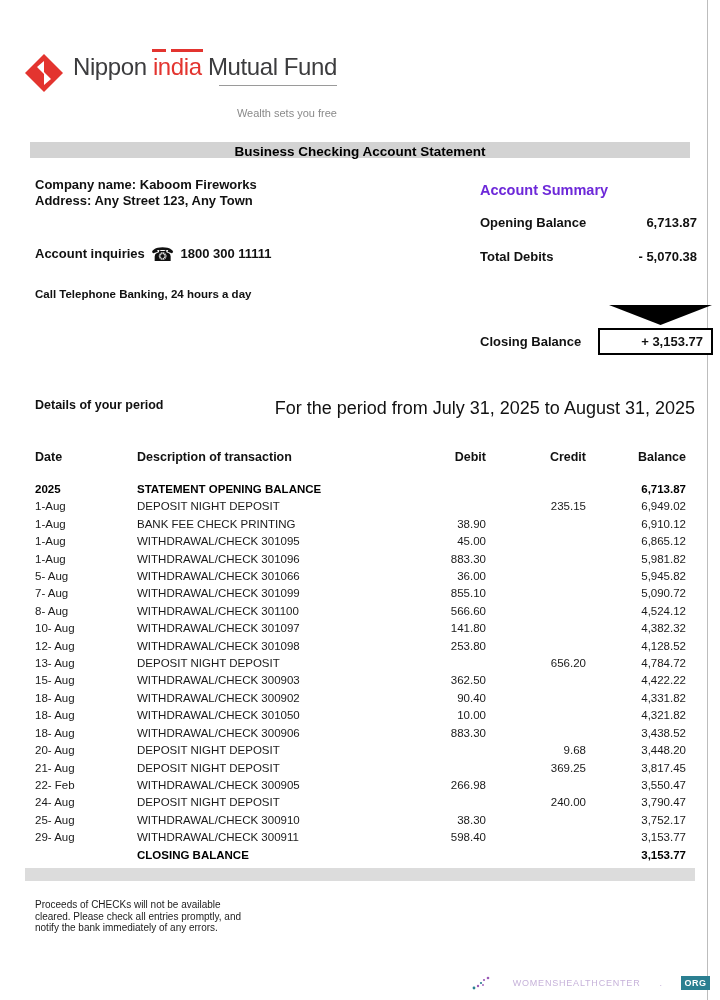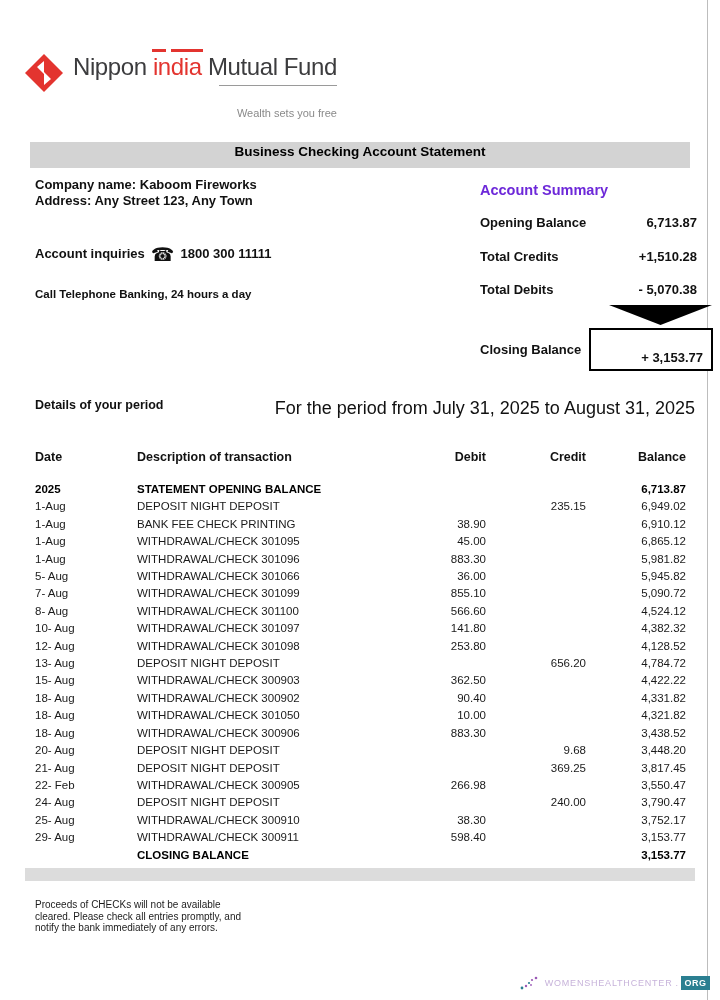--- a/index.html
+++ b/index.html
@@ -17,43 +17,43 @@
   .india::before {
     content:""; position:absolute; left:-1px; right:-1px; top:-1px; height:3px;
     background:linear-gradient(to right, var(--brand-red,#e3342f) 0 28%, transparent 28% 38%, var(--brand-red,#e3342f) 38% 100%);
   }
   .logo-sub { display:flex; justify-content:flex-end; margin-top:2px; }
   .tagline { width:118px; text-align:right; border-top:1.5px solid #9a9a9a; padding-top:21px;
              font-size:11px; color:#8a8a8a; white-space:nowrap; }
 
   
   .title-bar {
-    position:absolute; left:30px; right:30px; top:142px; height:26px;
+    position:absolute; left:30px; right:30px; top:142px; height:16px;
     background:var(--bar-gray,#d3d3d3); text-align:center;
     font-weight:bold; font-size:13.5px; line-height:20px; color:#000;
   }
 
   
   .customer { position:absolute; left:35px; top:177px; width:360px; }
   .b13 { font-weight:bold; font-size:13px; line-height:16px; }
   .inquiries { margin-top:37px; font-weight:bold; font-size:13px; display:flex; align-items:center; gap:6px; }
   .phone-ico { font-family:"DejaVu Sans", sans-serif; font-size:19px; line-height:14px; }
   .banking-note { margin-top:27px; font-weight:bold; font-size:11.5px; }
 
   
   .summary { position:absolute; left:480px; top:182px; width:217px; height:180px; }
   .summary h2 { position:absolute; top:0; left:0; margin:0; font-size:14.5px; font-weight:bold; color:#6d28d9; }
   .summary-rows { position:absolute; top:33px; left:0; right:0; }
   .sum-row { display:flex; justify-content:space-between; margin-bottom:18.5px; font-size:13px; font-weight:bold; }
   .triangle { position:absolute; top:123px; right:-15px; width:103px; height:20px; background:#000;
               clip-path:polygon(0 0,100% 0,50% 100%); }
   .closing-row { position:absolute; top:146px; left:0; right:-16px; display:flex; justify-content:space-between; align-items:center; }
   .closing-label { font-size:13px; font-weight:bold; }
-  .closing-box { border:2px solid #000; width:124px; box-sizing:border-box; background:#fff;
-                 text-align:right; padding:20px 8px 4px 4px; font-weight:bold; font-size:13px; }
+  .closing-box { border:2px solid #000; width:115px; box-sizing:border-box; background:#fff;
+                 text-align:right; padding:4px 8px 4px 4px; font-weight:bold; font-size:13px; }
 
   
   .details-row { position:absolute; left:35px; right:25px; top:398px; display:flex; justify-content:space-between; }
   .details-heading { font-size:12.5px; font-weight:bold; }
   .period { font-size:18px; }
 
   
   table.tx { position:absolute; left:35px; top:450px; width:651px; border-collapse:collapse; table-layout:fixed; }
   table.tx th { font-size:12.5px; font-weight:bold; padding:0 0 17px 0; vertical-align:top; }
   table.tx th.h-left { text-align:left; }
@@ -64,21 +64,21 @@
   td.c-desc { text-align:left; }
   td.c-num  { text-align:right; }
   tr.bold td { font-weight:bold; color:#000; }
 
   .table-footer-bar { position:absolute; left:25px; top:868px; width:670px; height:13px; background:#dcdcdc; }
 
   
   .footnote { position:absolute; left:35px; top:899px; font-size:10px; line-height:11.5px; color:#1c1c1c; }
 
   
-  .watermark { position:absolute; right:10px; bottom:9px; display:flex; align-items:center; gap:3px; }
+  .watermark { position:absolute; right:10px; bottom:9px; display:flex; align-items:center; gap:19px; }
   .wm-site { font-size:9px; letter-spacing:0.8px; color:var(--watermark-purple,#c7b3da); white-space:nowrap; }
   .wm-dot { font-size:9px; color:var(--watermark-purple,#c7b3da); }
   .wm-tld { background:var(--watermark-teal,#2b7f91); color:#fff; font-size:9px; font-weight:bold;
             letter-spacing:0.5px; padding:1.5px 3.5px 2px 3.5px; }
 </style>
 </head>
 <body>
 
 <div class="page">
   <div class="page-edge"></div>
@@ -116,24 +116,20 @@
   </section>
 
   <section class="summary">
     <h2>Account Summary</h2>
     <div class="summary-rows">
   <div class="sum-row">
     <span class="sum-label">Opening Balance</span>
     <span class="sum-value">6,713.87</span>
   </div>
 
-  <div class="sum-row">
-    <span class="sum-label">Total Credits</span>
-    <span class="sum-value">+1,510.28</span>
-  </div>
 
   <div class="sum-row">
     <span class="sum-label">Total Debits</span>
     <span class="sum-value">- 5,070.38</span>
   </div>
 </div>
     <div class="triangle"></div>
     <div class="closing-row">
       <span class="closing-label">Closing Balance</span>
       <span class="closing-box">+ 3,153.77</span>

